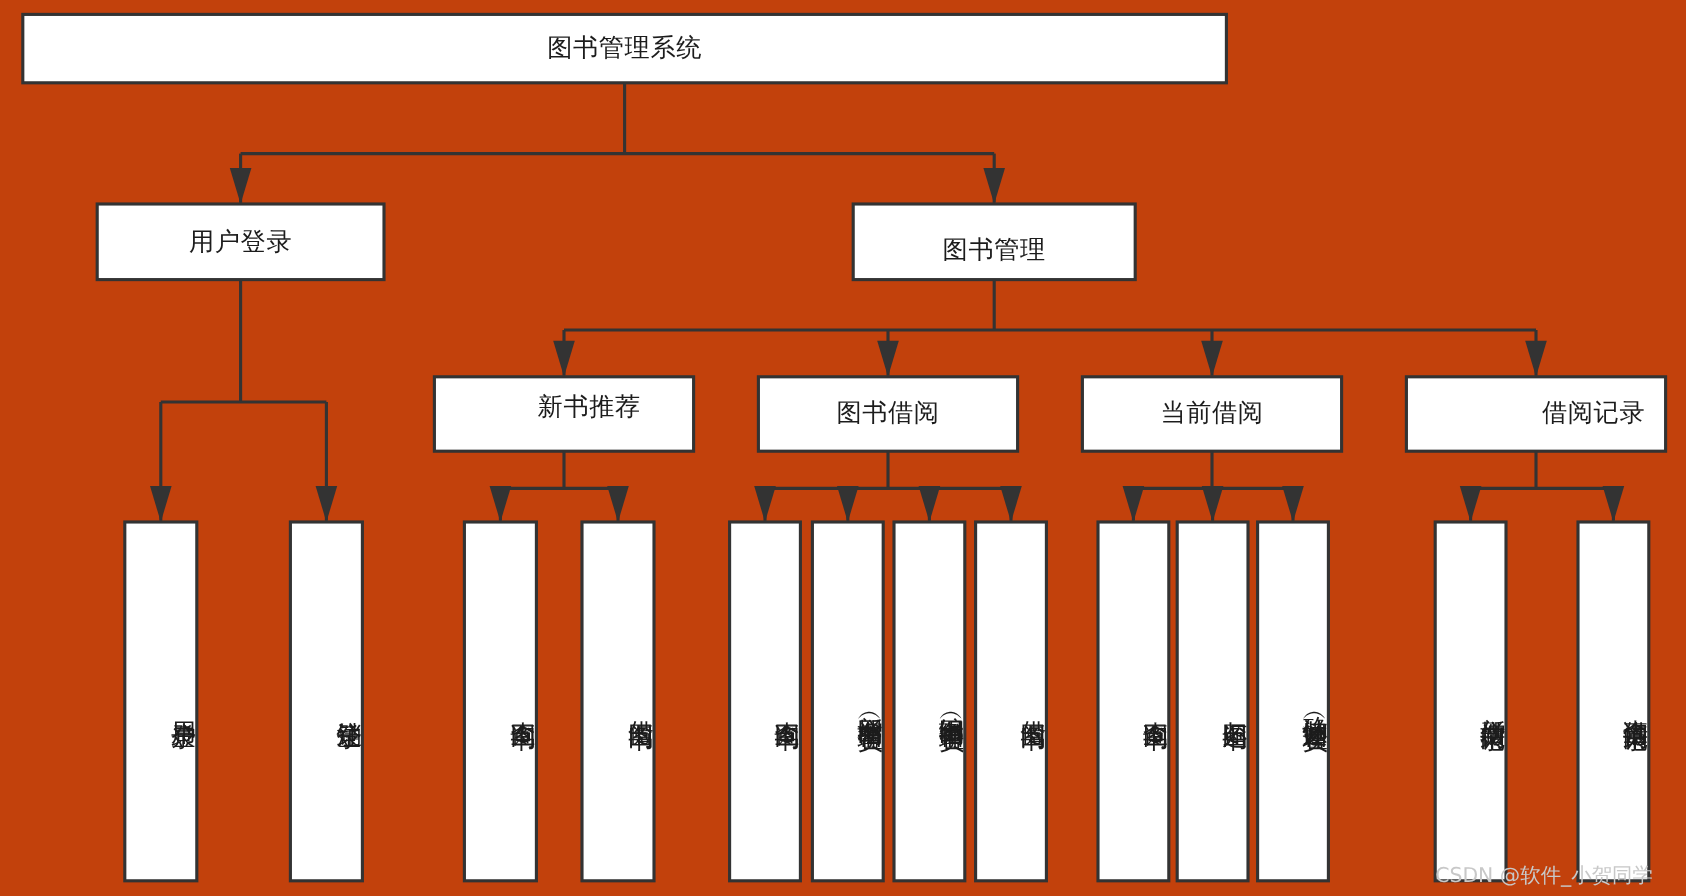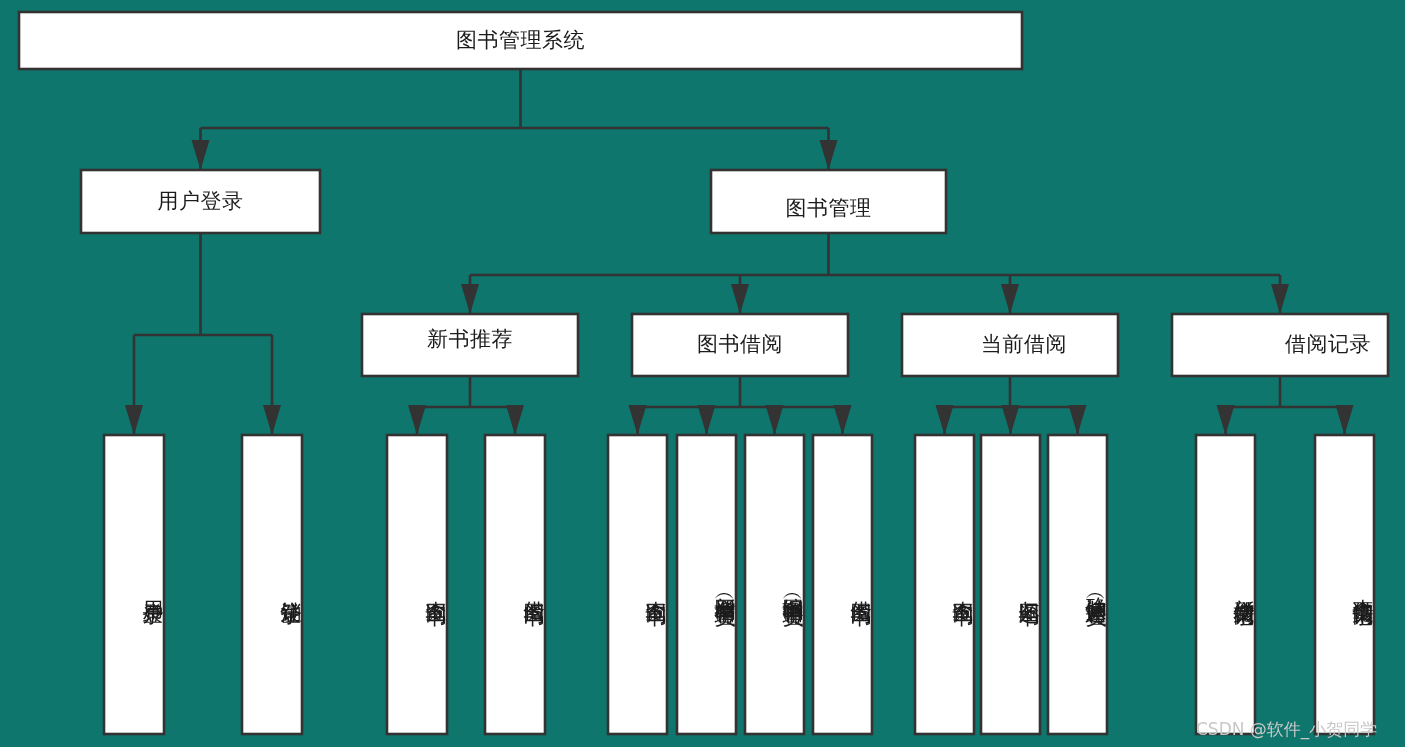--- a/index.html
+++ b/index.html
@@ -7,21 +7,21 @@
     padding: 0;
     background: #ffffff;
   }
   body {
     font-family: "DejaVu Sans", "Liberation Sans", sans-serif;
   }
   #diagram-root {
     position: relative;
     width: 1405px;
     height: 747px;
-    background: #0f766e;
+    background: #c2410c;
     overflow: hidden;
   }
   svg.flow {
     position: absolute;
     left: 0;
     top: 0;
     width: 1405px;
     height: 747px;
   }
   .node-rect {
@@ -151,23 +151,23 @@
         <polygon points="1216.5,405 1234.5,405 1225.5,435" class="arrow-head"></polygon>
         <line x1="1344.5" y1="407" x2="1344.5" y2="434" class="conn"></line>
         <polygon points="1335.5,405 1353.5,405 1344.5,435" class="arrow-head"></polygon>
       </g>
   </svg>
 
   <div id="labels-layer">
       <div class="node-label" style="left: 19px; top: 12px; width: 1003px; height: 57px;">图书管理系统</div>
       <div class="node-label" style="left: 81px; top: 170px; width: 239px; height: 63px;">用户登录</div>
       <div class="node-label" style="left: 711px; top: 170px; width: 235px; height: 77px;">图书管理</div>
-      <div class="node-label" style="left: 362px; top: 314px; width: 216px; height: 51px;">新书推荐</div>
+      <div class="node-label" style="left: 383px; top: 314px; width: 216px; height: 51px;">新书推荐</div>
       <div class="node-label" style="left: 632px; top: 314px; width: 216px; height: 62px; text-align: right;">图书借阅</div>
-      <div class="node-label" style="left: 902px; top: 314px; width: 216px; height: 62px; margin-left: 14px;">当前借阅</div>
+      <div class="node-label" style="left: 902px; top: 314px; width: 216px; height: 62px;">当前借阅</div>
       <div class="node-label" style="left: 1172px; top: 314px; width: 216px; height: 62px; padding-left: 48px;">借阅记录</div>
       <div class="node-label vertical" style="left: 104px; top: 435px; width: 60px; height: 299px;">用户登录</div>
       <div class="node-label vertical" style="left: 242px; top: 435px; width: 60px; height: 299px;">注销登录</div>
       <div class="node-label vertical" style="left: 387px; top: 435px; width: 60px; height: 299px;">查询图书</div>
       <div class="node-label vertical" style="left: 485px; top: 435px; width: 60px; height: 299px;">借阅图书</div>
       <div class="node-label vertical" style="left: 608px; top: 435px; width: 59px; height: 299px;">查询图书</div>
       <div class="node-label vertical" style="left: 677px; top: 435px; width: 59px; height: 299px;">新增图书（管理员）</div>
       <div class="node-label vertical" style="left: 745px; top: 435px; width: 59px; height: 299px;">编辑图书（管理员）</div>
       <div class="node-label vertical" style="left: 813px; top: 435px; width: 59px; height: 299px;">借阅图书</div>
       <div class="node-label vertical" style="left: 915px; top: 435px; width: 59px; height: 299px;">查询图书</div>

